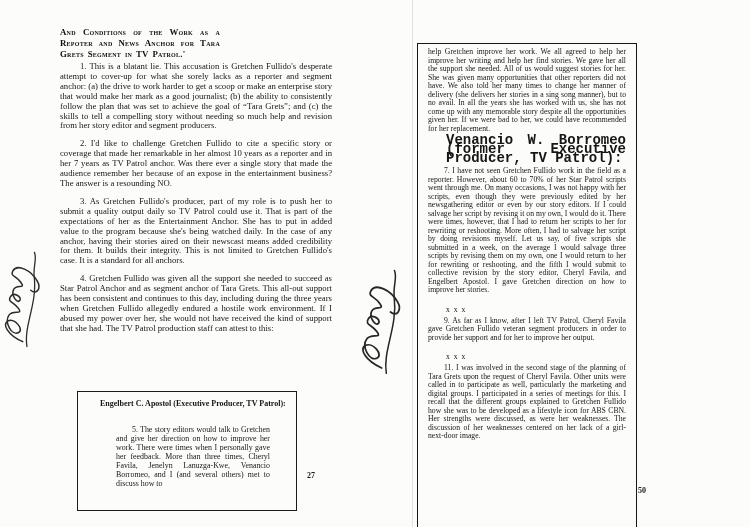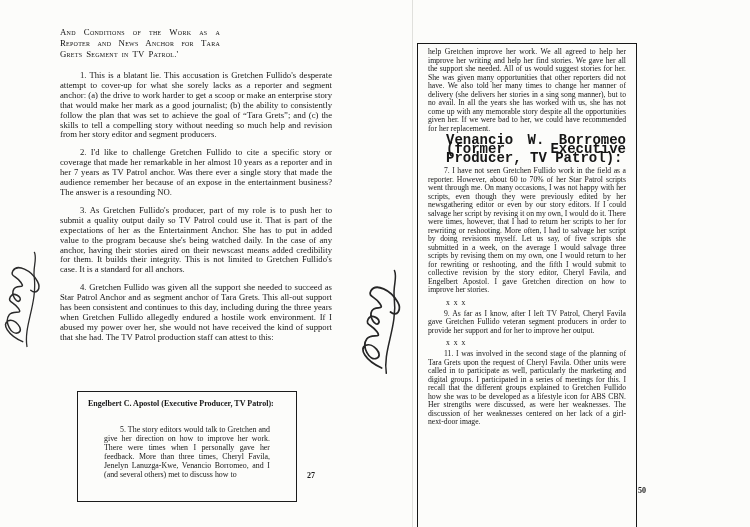--- a/index.html
+++ b/index.html
@@ -12,45 +12,45 @@
     font-family: "Liberation Serif", serif;
     color: #161616;
   }
   
   .left-col {
     position: absolute;
     left: 60px; top: 27px;
     width: 272px;
   }
   .doc-header {
-    font-weight: normal;
+    font-weight: bold;
     font-variant: small-caps;
     font-size: 8.8px;
     line-height: 11px;
     letter-spacing: 0.25px;
     word-spacing: 1.5px;
     width: 160px;
     text-align: justify;
-    margin: 0 0 11px 0;
+    margin: 0 0 2px 0;
     color: #101010;
   }
   .para {
     font-size: 8.7px;
     line-height: 9.9px;
     text-align: justify;
     text-indent: 20px;
     margin: 0 0 8px 0;
   }
   .quote-box-left {
     position: absolute;
     left: 77px; top: 391px;
     width: 220px;
     box-sizing: border-box;
     border: 1.5px solid #1b1b1b;
-    padding: 7px 10px 6px 10px;
+    padding: 7px 10px 6px 22px;
     background: #fcfcfa;
   }
   .quote-heading {
     font-weight: bold;
     font-size: 8px;
     line-height: 9.5px;
     margin: 0 0 6px 0;
   }
   .quote-para {
     font-size: 7.9px;
@@ -95,21 +95,21 @@
     font-weight: bold;
     font-size: 14px;
     line-height: 9px;
     text-align: justify;
     margin: 3px 0 4px 18px;
     font-family: Liberation Mono, monospace;
   }
   .r-sep {
     font-size: 7.6px;
     letter-spacing: 1px;
-    margin: 3px 0 3px 18px;
+    margin: 10px 0 3px 18px;
   }
   
   .sig {
     position: absolute;
     pointer-events: none;
   }
   .sig-left {
     left: -32px; top: 272px;
     transform: rotate(-80deg);
   }

